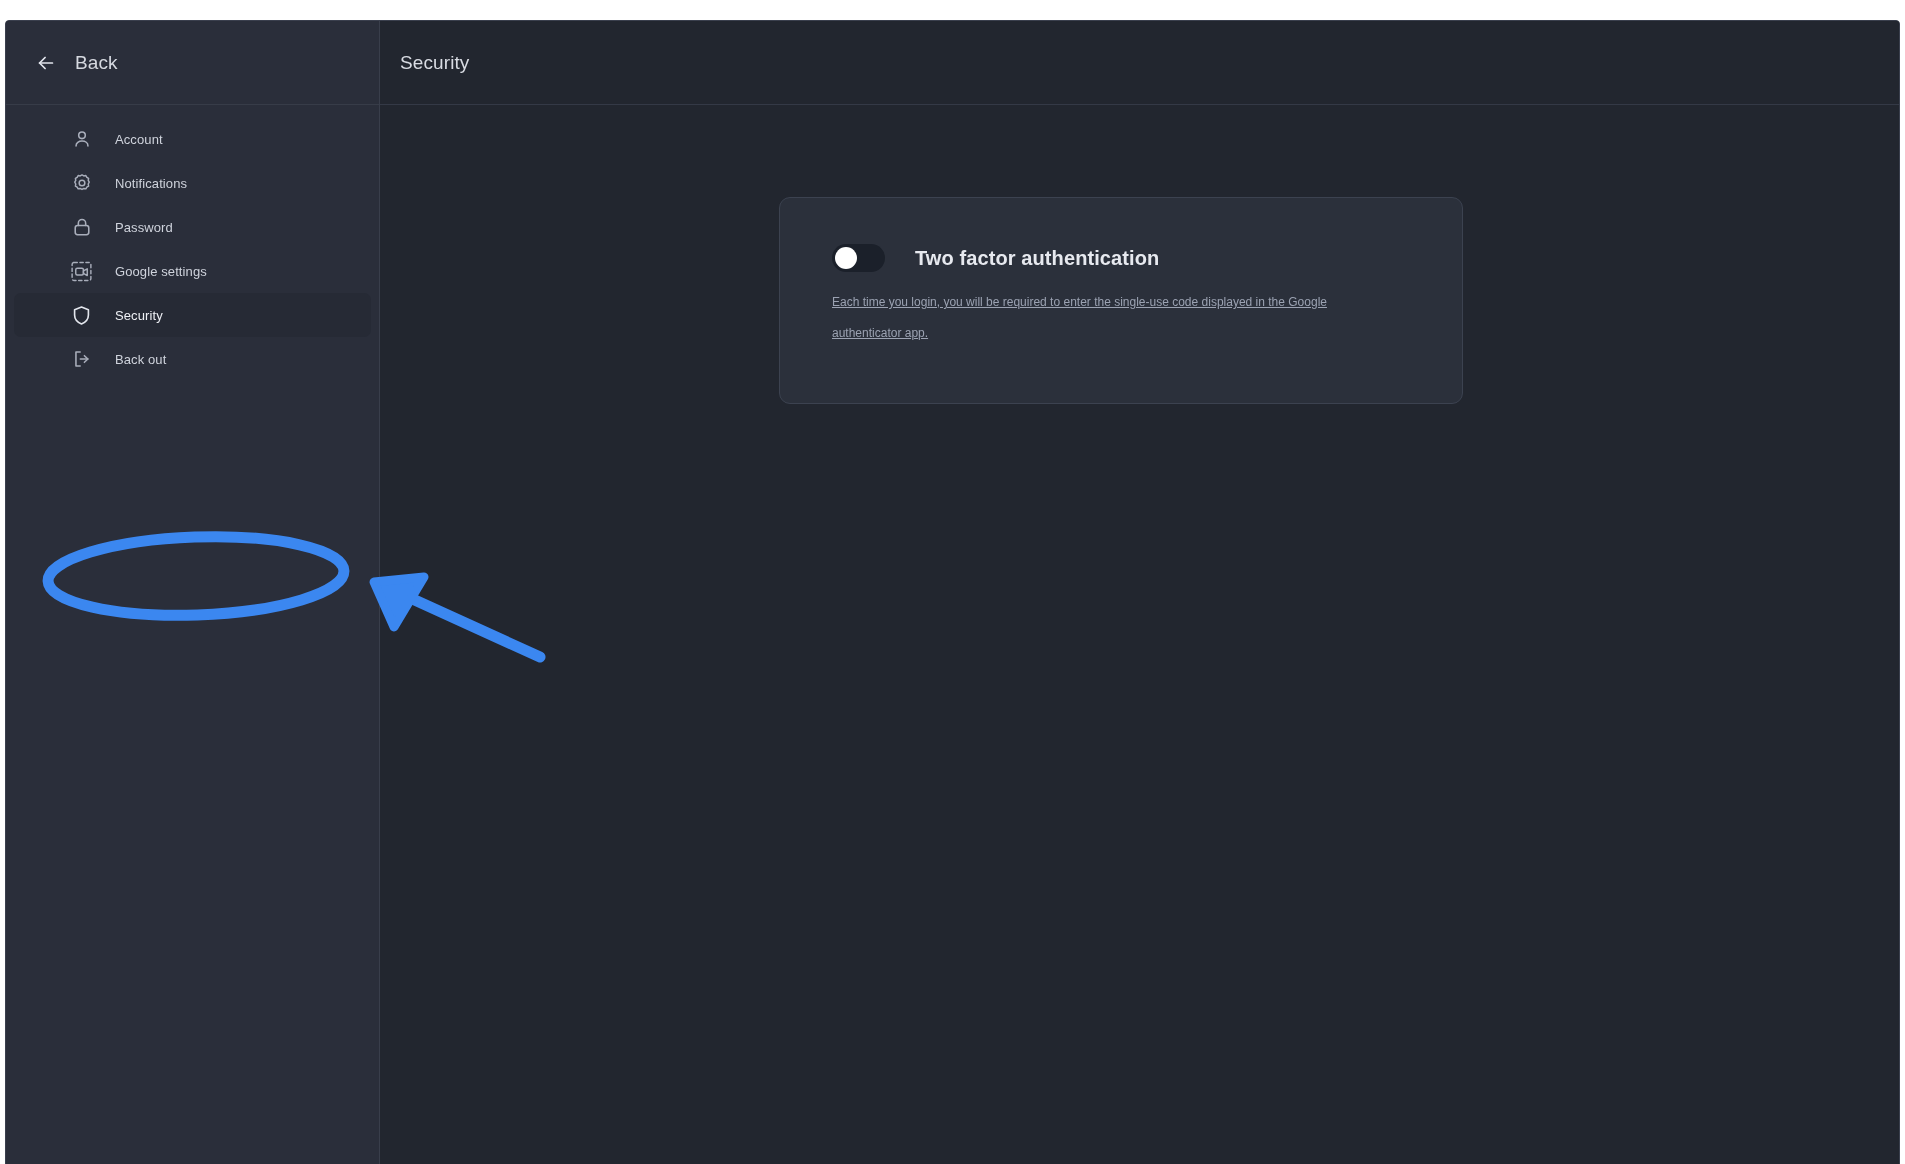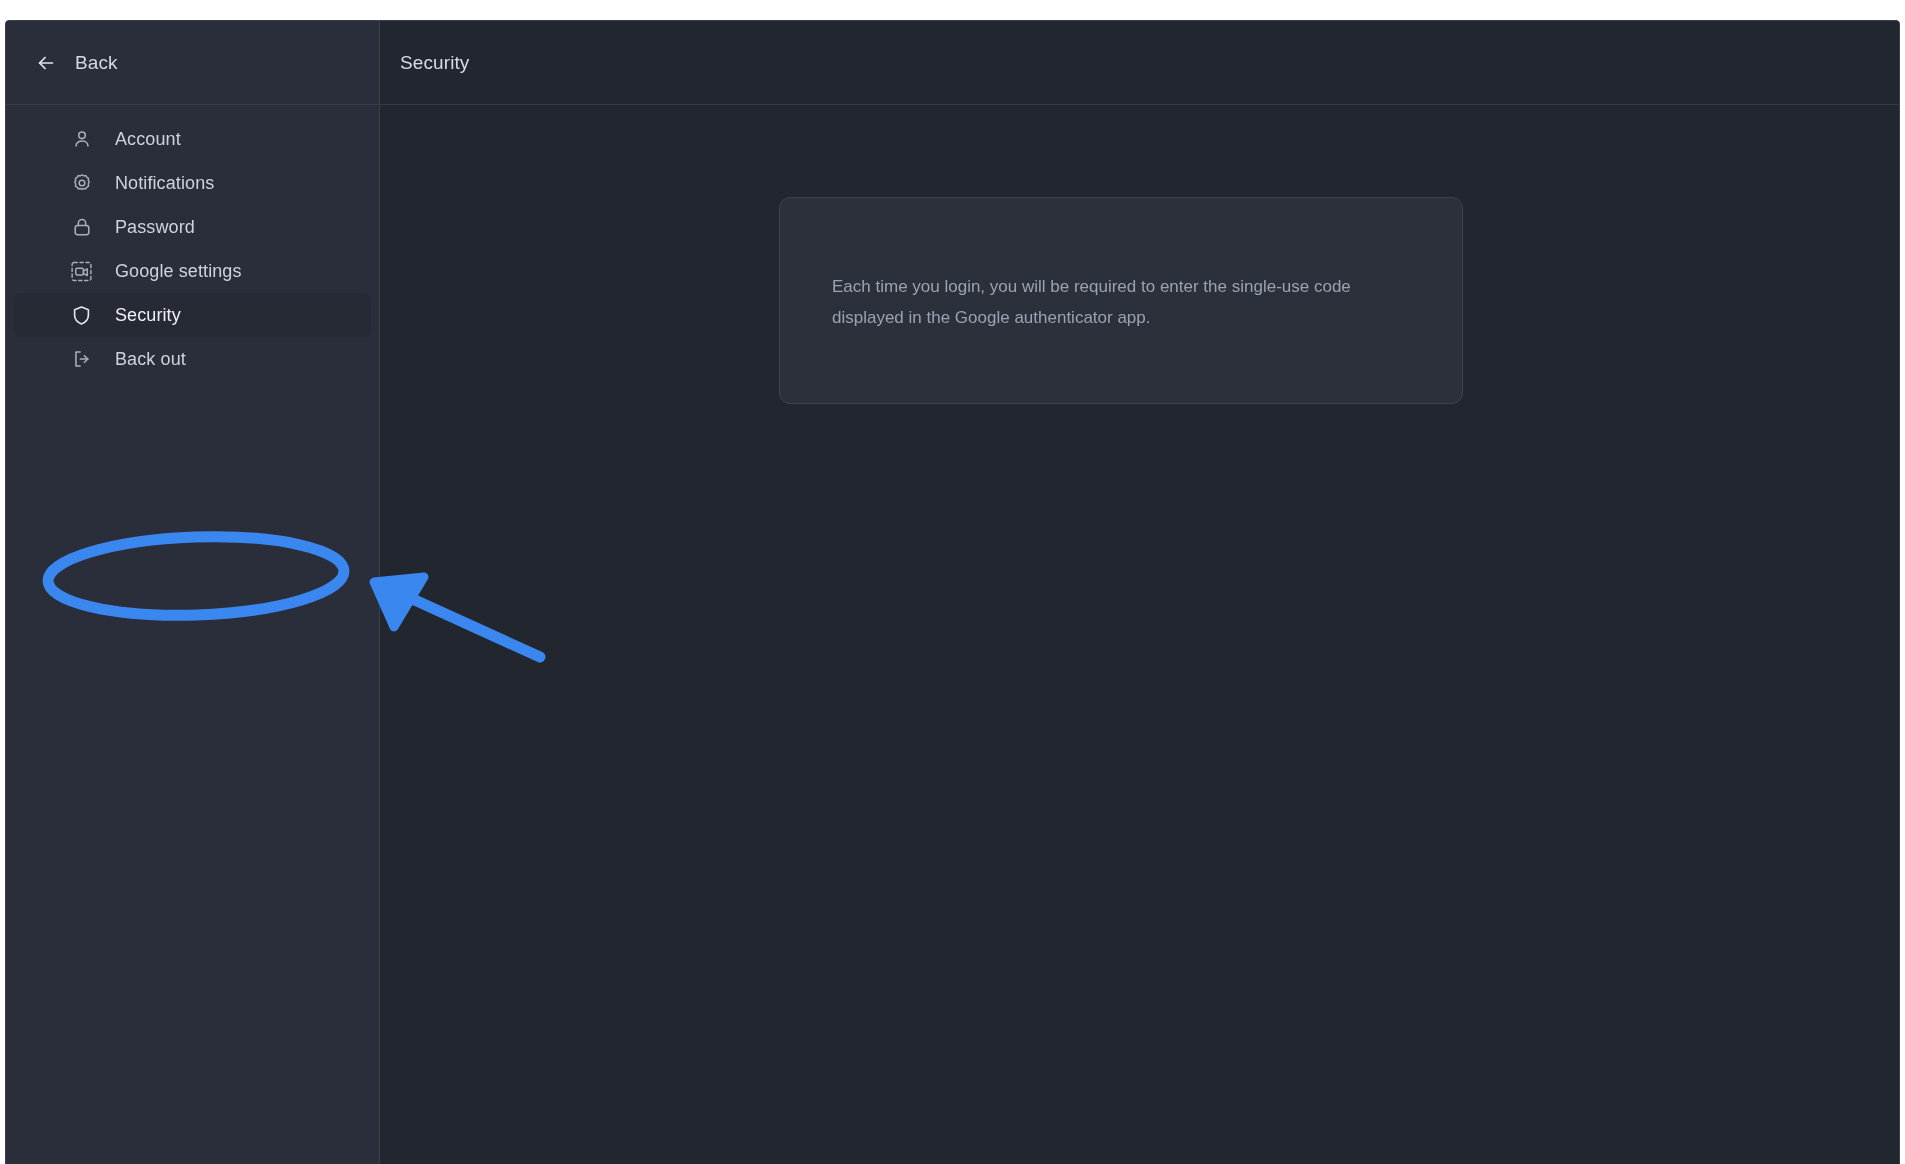--- a/index.html
+++ b/index.html
@@ -92,21 +92,21 @@
     cursor: pointer;
     position: relative;
   }
   .nav-item.active { background: #262a35; }
   .nav-icon {
     width: 23px; height: 23px;
     flex: 0 0 23px;
     display: flex; align-items: center; justify-content: center;
   }
   .nav-label {
-    font-size: 18px;
+    font-size: 13px;
     color: #cfd3dc;
     letter-spacing: .1px;
   }
   .nav-item.active .nav-label { color: #eef0f5; }
 
   
   .main { flex: 1; height: 100%; background: #22262f; position: relative; }
   .main-header {
     height: 84px;
     display: flex;
@@ -147,25 +147,26 @@
     border-radius: 50%;
     background: #ffffff;
   }
   .card-title {
     font-size: 20px;
     font-weight: bold;
     color: #e7e9ef;
     letter-spacing: .1px;
   }
   .card-desc {
-    margin-top: 27px;
+    margin-top: 15px;
     width: 520px;
-    font-size: 17px;
+    font-size: 12px;
     line-height: 31px;
     color: #9ba2b2;
+    text-decoration: underline;
   }
 
   
   .annot {
     position: absolute;
     left: 0; top: 0;
     width: 1895px; height: 1156px;
     pointer-events: none;
     z-index: 50;
   }
@@ -254,20 +255,26 @@
     </div>
   </div>
 
   <div class="main">
     <div class="main-header">
       <span class="main-title">Security</span>
     </div>
 
     <div class="main-body">
       <div class="card">
+        <div class="card-row">
+          <span class="toggle">
+            <span class="toggle-knob"></span>
+          </span>
+          <span class="card-title">Two factor authentication</span>
+        </div>
         <div class="card-desc">Each time you login, you will be required to enter the single-use code displayed in the Google authenticator app.</div>
       </div>
     </div>
   </div>
 
   <svg class="annot" viewBox="0 0 1895 1156">
     <ellipse cx="190" cy="555" rx="148" ry="39" fill="none" stroke="#3b87f0" stroke-width="11" transform="rotate(-2 190 555)"></ellipse>
     <path d="M534 636 L378 565" fill="none" stroke="#3b87f0" stroke-width="11" stroke-linecap="round"></path>
     <path d="M368 561 L418 556 L388 606 Z" fill="#3b87f0" stroke="#3b87f0" stroke-width="9" stroke-linejoin="round"></path>
   </svg>

